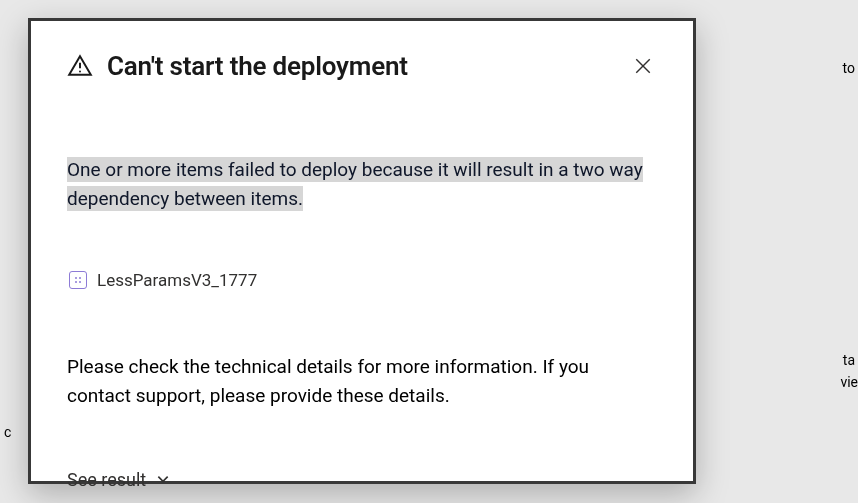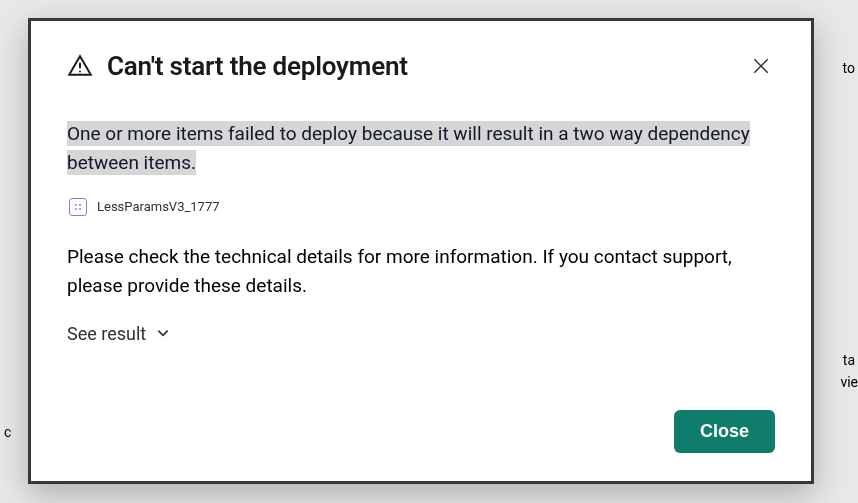--- a/index.html
+++ b/index.html
@@ -19,28 +19,29 @@
     .bg-fragment {
       position: absolute;
       color: #000000;
       font-size: 14px;
       white-space: nowrap;
     }
     .modal {
       position: absolute;
       top: 18px;
       left: 28px;
-      width: 786px;
+      width: 668px;
       height: 466px;
       background: #ffffff;
       border: 3px solid #383838;
       box-shadow: 0 10px 30px rgba(0,0,0,0.25);
       display: flex;
       flex-direction: column;
       padding: 30px 36px 28px 36px;
+      gap: 36px;
     }
     .modal-header {
       display: flex;
       align-items: center;
       justify-content: space-between;
       margin-bottom: 38px;
     }
     .title-wrap {
       display: flex;
       align-items: center;
@@ -100,21 +101,21 @@
       grid-template-rows: 2.5px 2.5px;
       gap: 1.5px;
     }
     .item-icon .dots i {
       width: 2.5px; height: 2.5px;
       background: #8d7bd6;
       border-radius: 50%;
       display: block;
     }
     .item-name {
-      font-size: 13px;
+      font-size: 17px;
       color: #323130;
     }
     .instruction {
       font-size: 19px;
       color: #000000;
       line-height: 1.55;
       margin-bottom: 22px;
     }
     .see-details {
       display: inline-flex;

